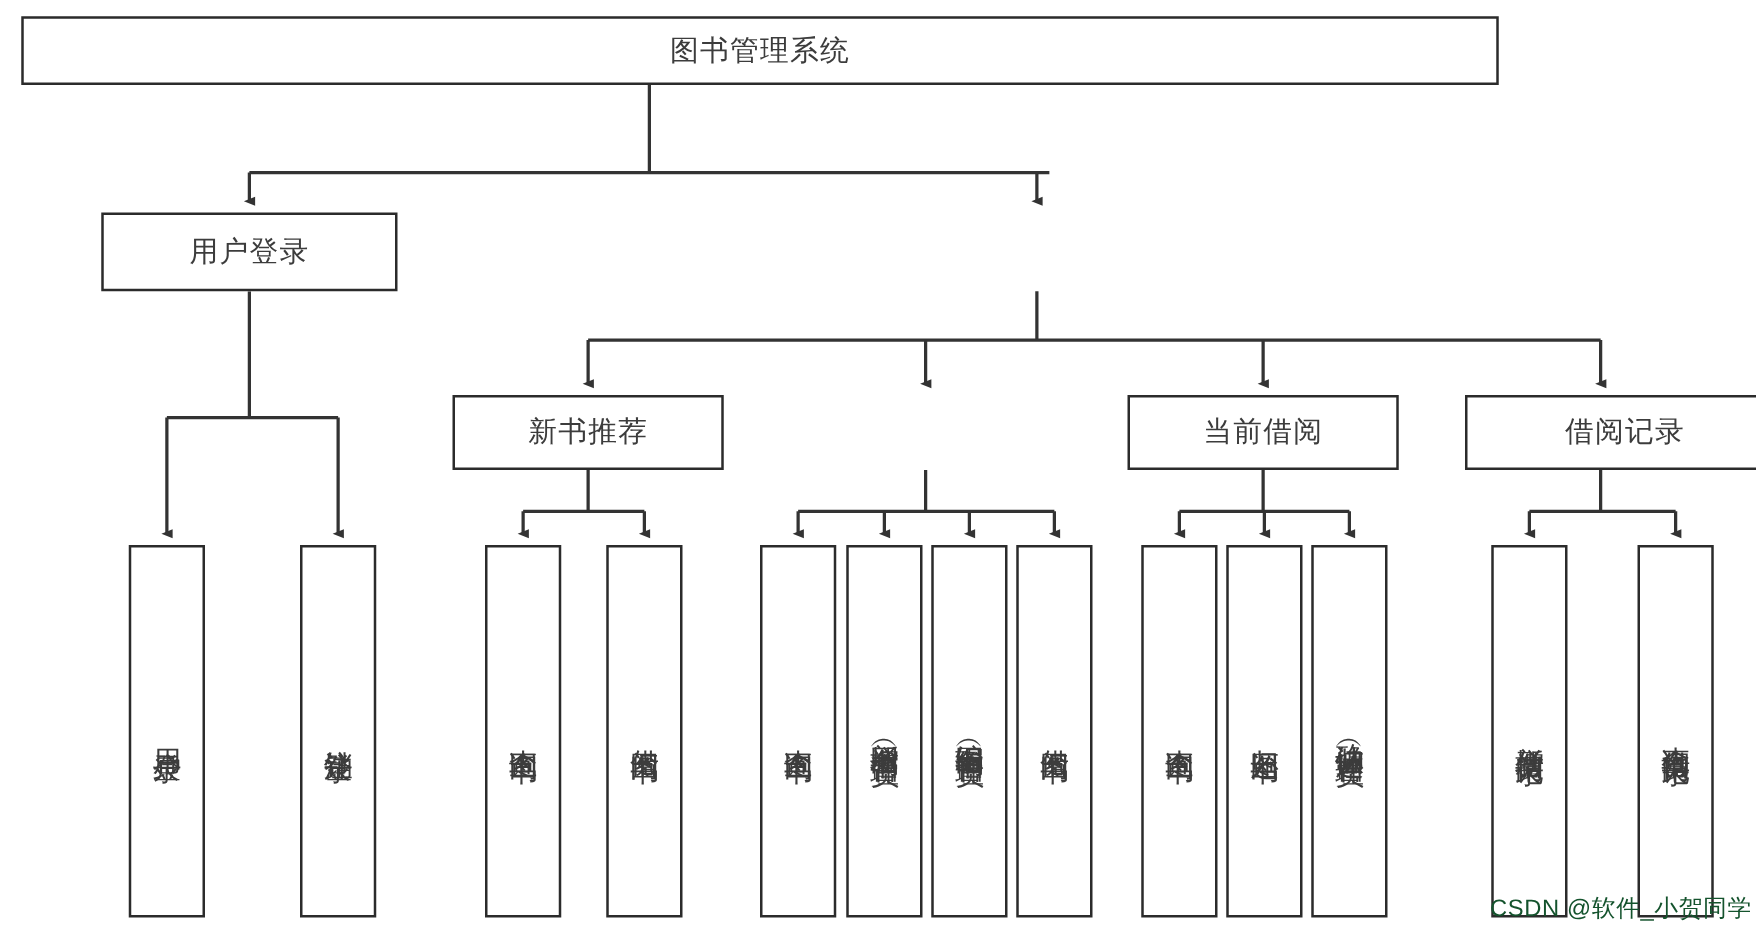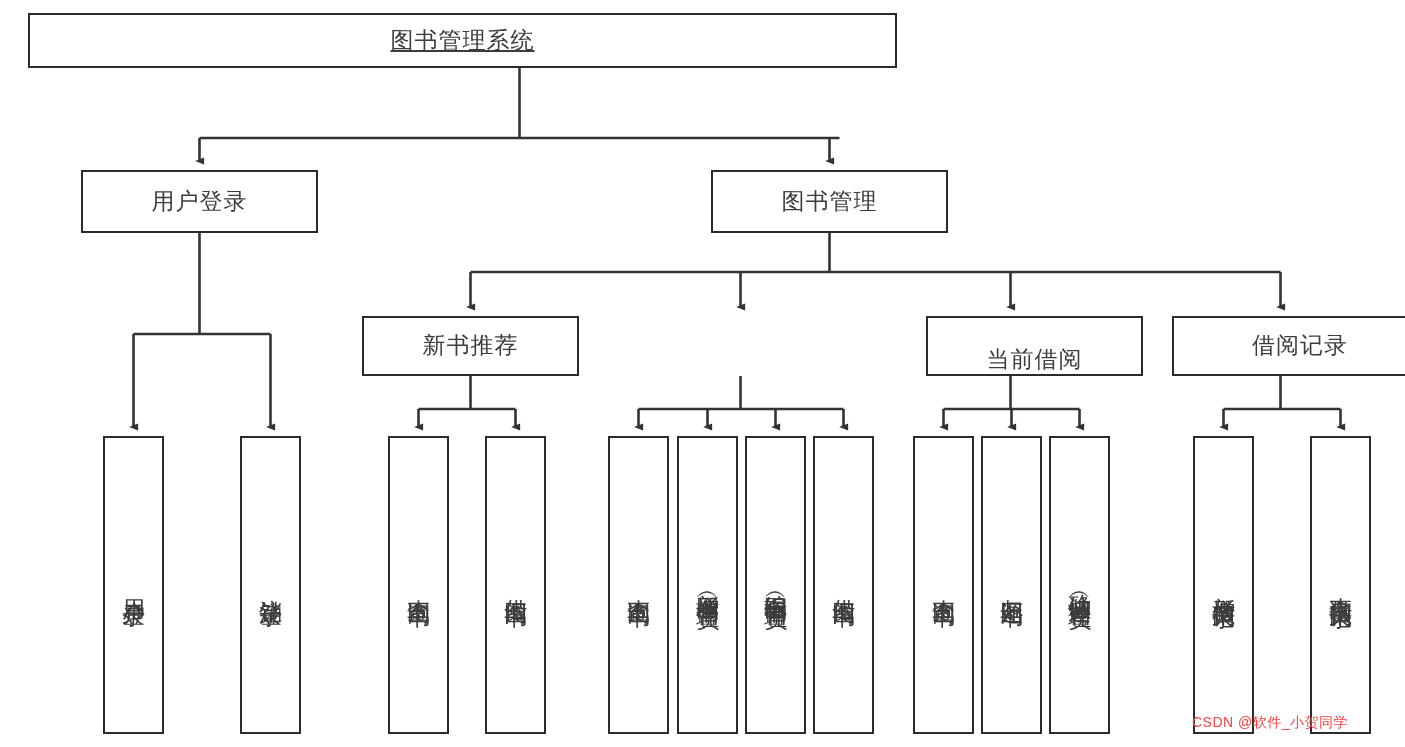--- a/index.html
+++ b/index.html
@@ -49,22 +49,22 @@
     letter-spacing: 2px;
     padding: 6px 0;
     white-space: normal;
   }
   .node-v span {
     writing-mode: vertical-rl;
     text-orientation: upright;
   }
   .watermark {
     position: absolute;
-    color: #ef4444;
-    font-size: 14px;
+    color: #14532d;
+    font-size: 19px;
     letter-spacing: 0.5px;
     white-space: nowrap;
     user-select: none;
   }
 </style>
 </head>
 <body>
 
 <div id="canvas">
 
@@ -111,35 +111,32 @@
       <path d="M1011.5,409 L1011.5,427" marker-end="url(#arrow)"></path>
       <path d="M1079.5,409 L1079.5,427" marker-end="url(#arrow)"></path>
 
       <path d="M1280.5,376 L1280.5,409"></path>
       <path d="M1223.5,409 L1340.5,409"></path>
       <path d="M1223.5,409 L1223.5,427" marker-end="url(#arrow)"></path>
       <path d="M1340.5,409 L1340.5,427" marker-end="url(#arrow)"></path>
     </g>
   </svg>
 
-  <div class="node node-h" style="left:28px; top:13px; width:869px; height:55px;text-decoration:underline;">
+  <div class="node node-h" style="left:17px; top:13px; width:1182px; height:55px;">
     <span>图书管理系统</span>
   </div>
 
   <div class="node node-h" style="left:81px; top:170px; width:237px; height:63px;">
     <span>用户登录</span>
   </div>
-  <div class="node node-h" style="left:711px; top:170px; width:237px; height:63px;">
-    <span>图书管理</span>
-  </div>
 
   <div class="node node-h" style="left:362px; top:316px; width:217px; height:60px;align-items:center;">
     <span>新书推荐</span>
   </div>
-  <div class="node node-h" style="left:926px; top:316px; width:217px; height:60px;align-items:flex-end;">
+  <div class="node node-h" style="left:902px; top:316px; width:217px; height:60px;">
     <span>当前借阅</span>
   </div>
   <div class="node node-h" style="left:1172px; top:316px; width:256px; height:60px;">
     <span>借阅记录</span>
   </div>
 
   <div class="node node-v" style="left:103px; top:436px; width:61px; height:298px;">
     <span>用户登录</span>
   </div>
   <div class="node node-v" style="left:240px; top:436px; width:61px; height:298px;">

